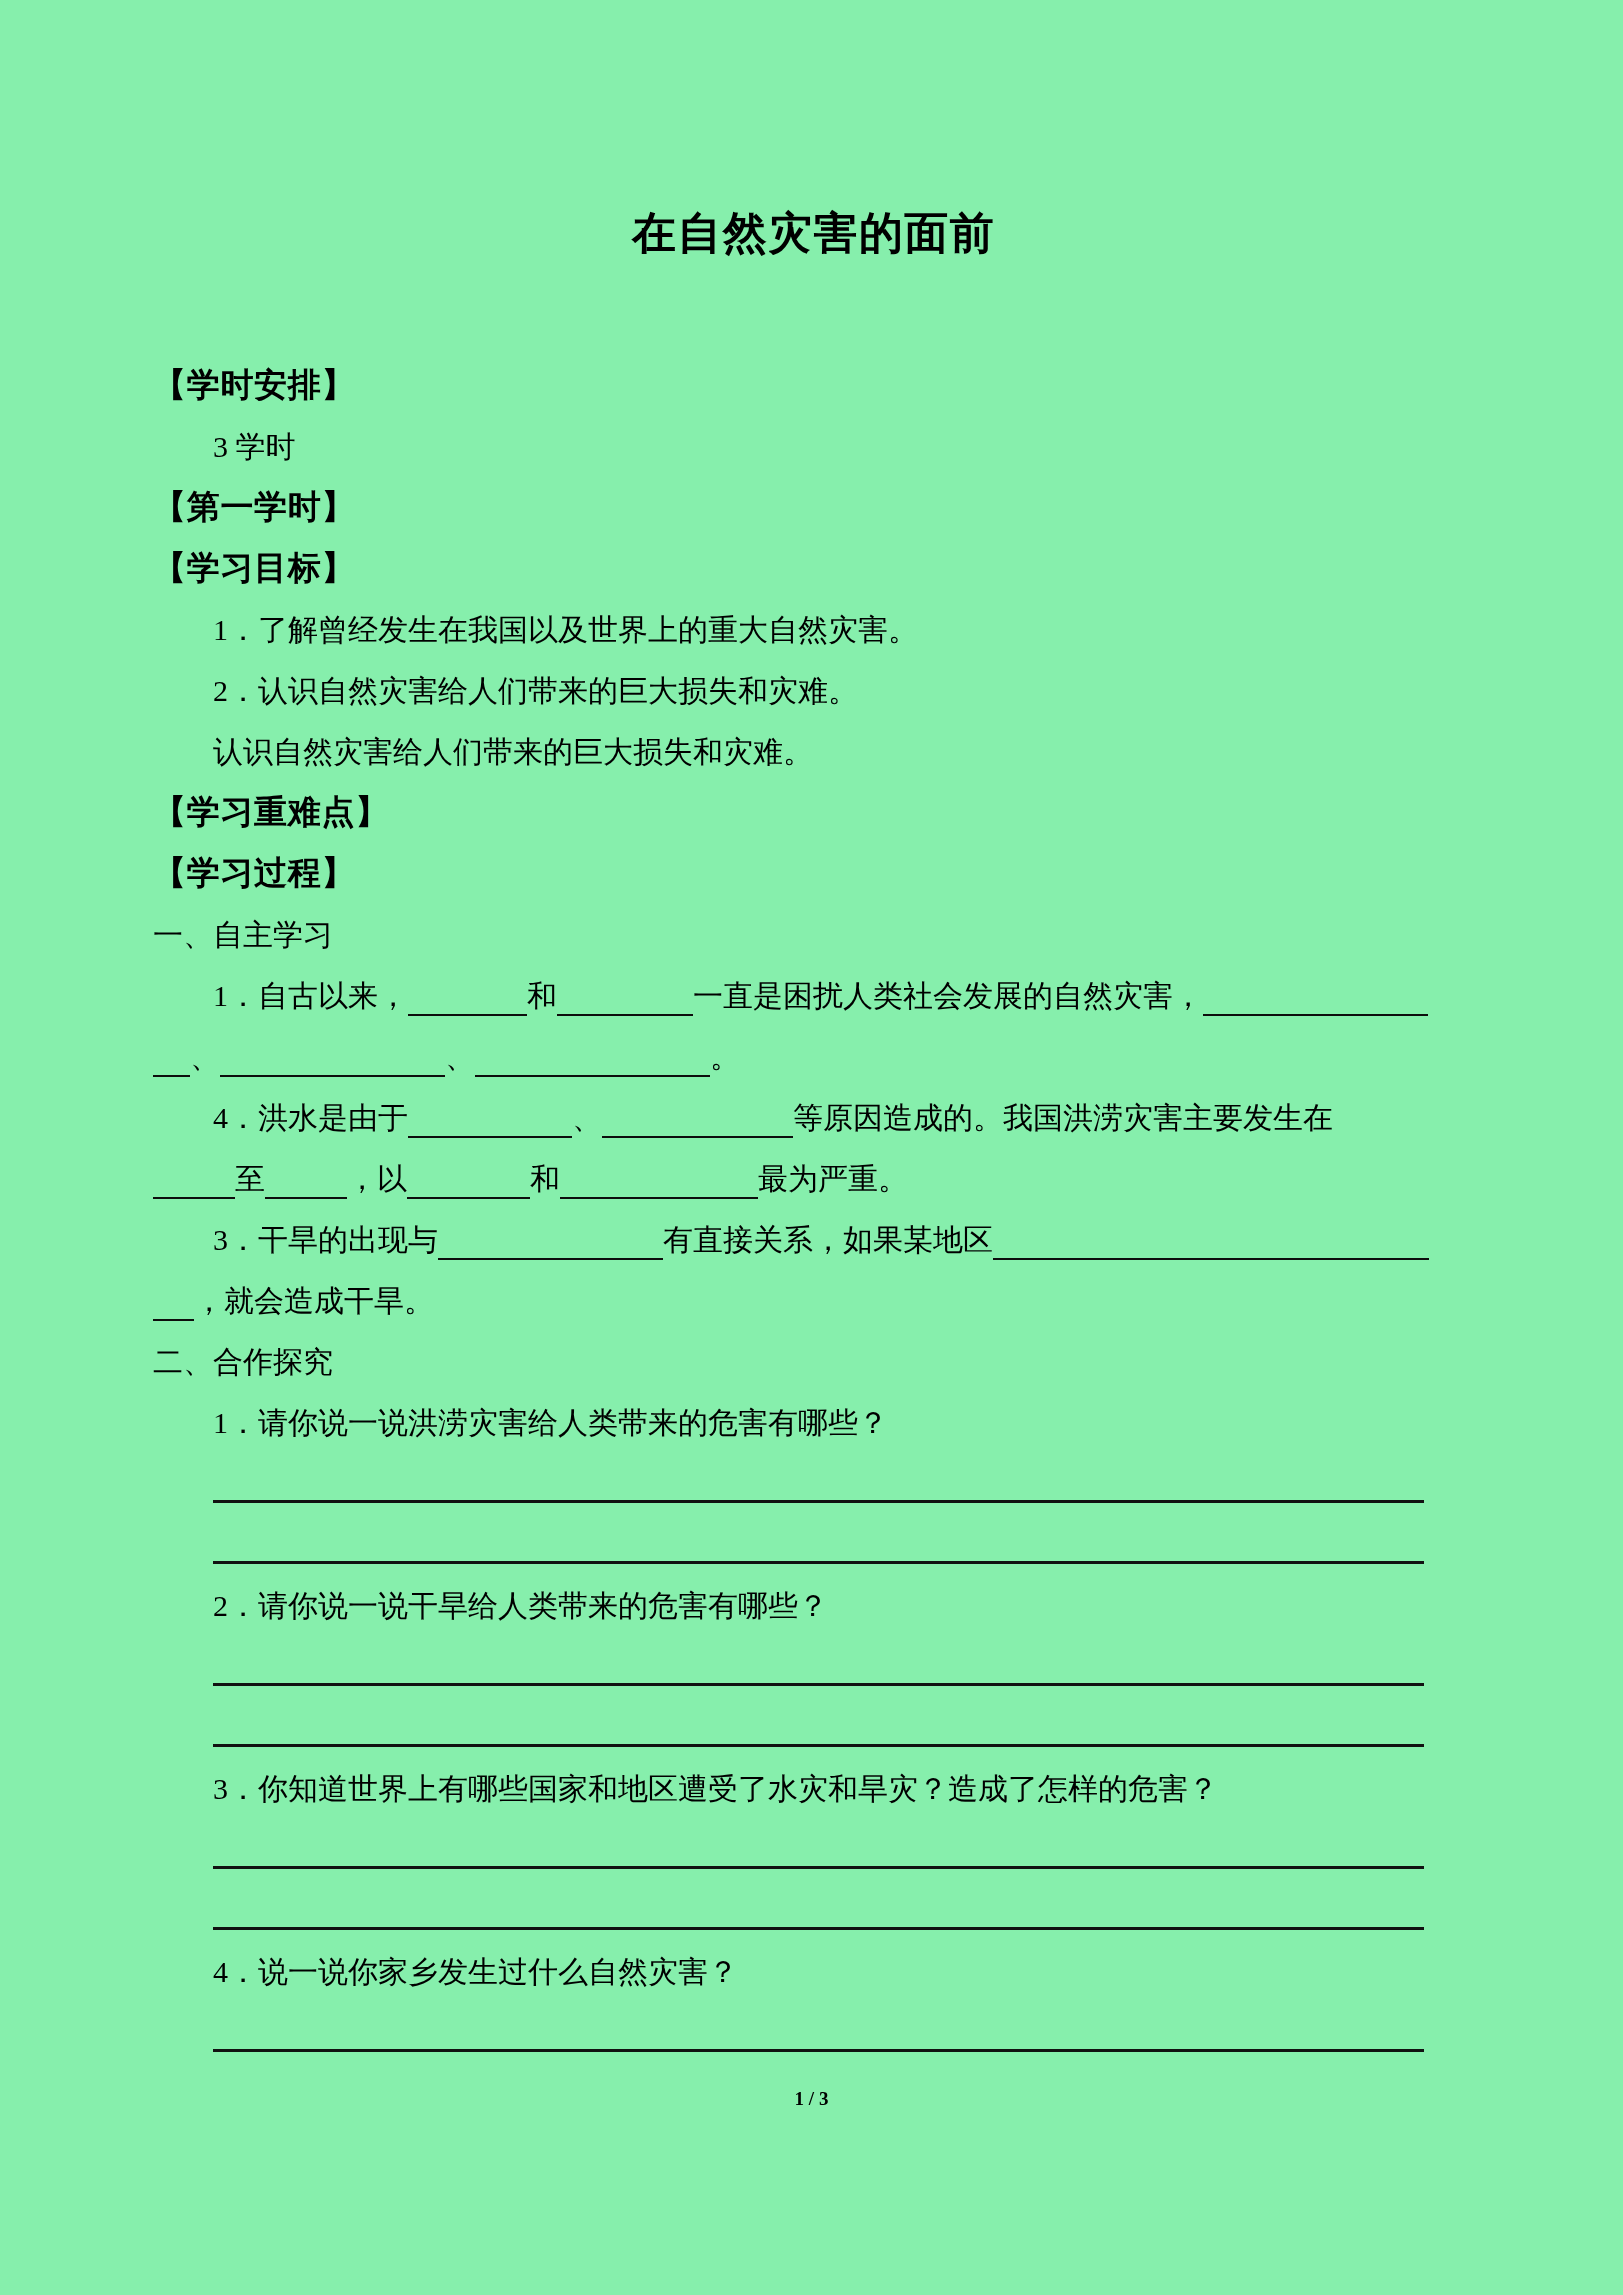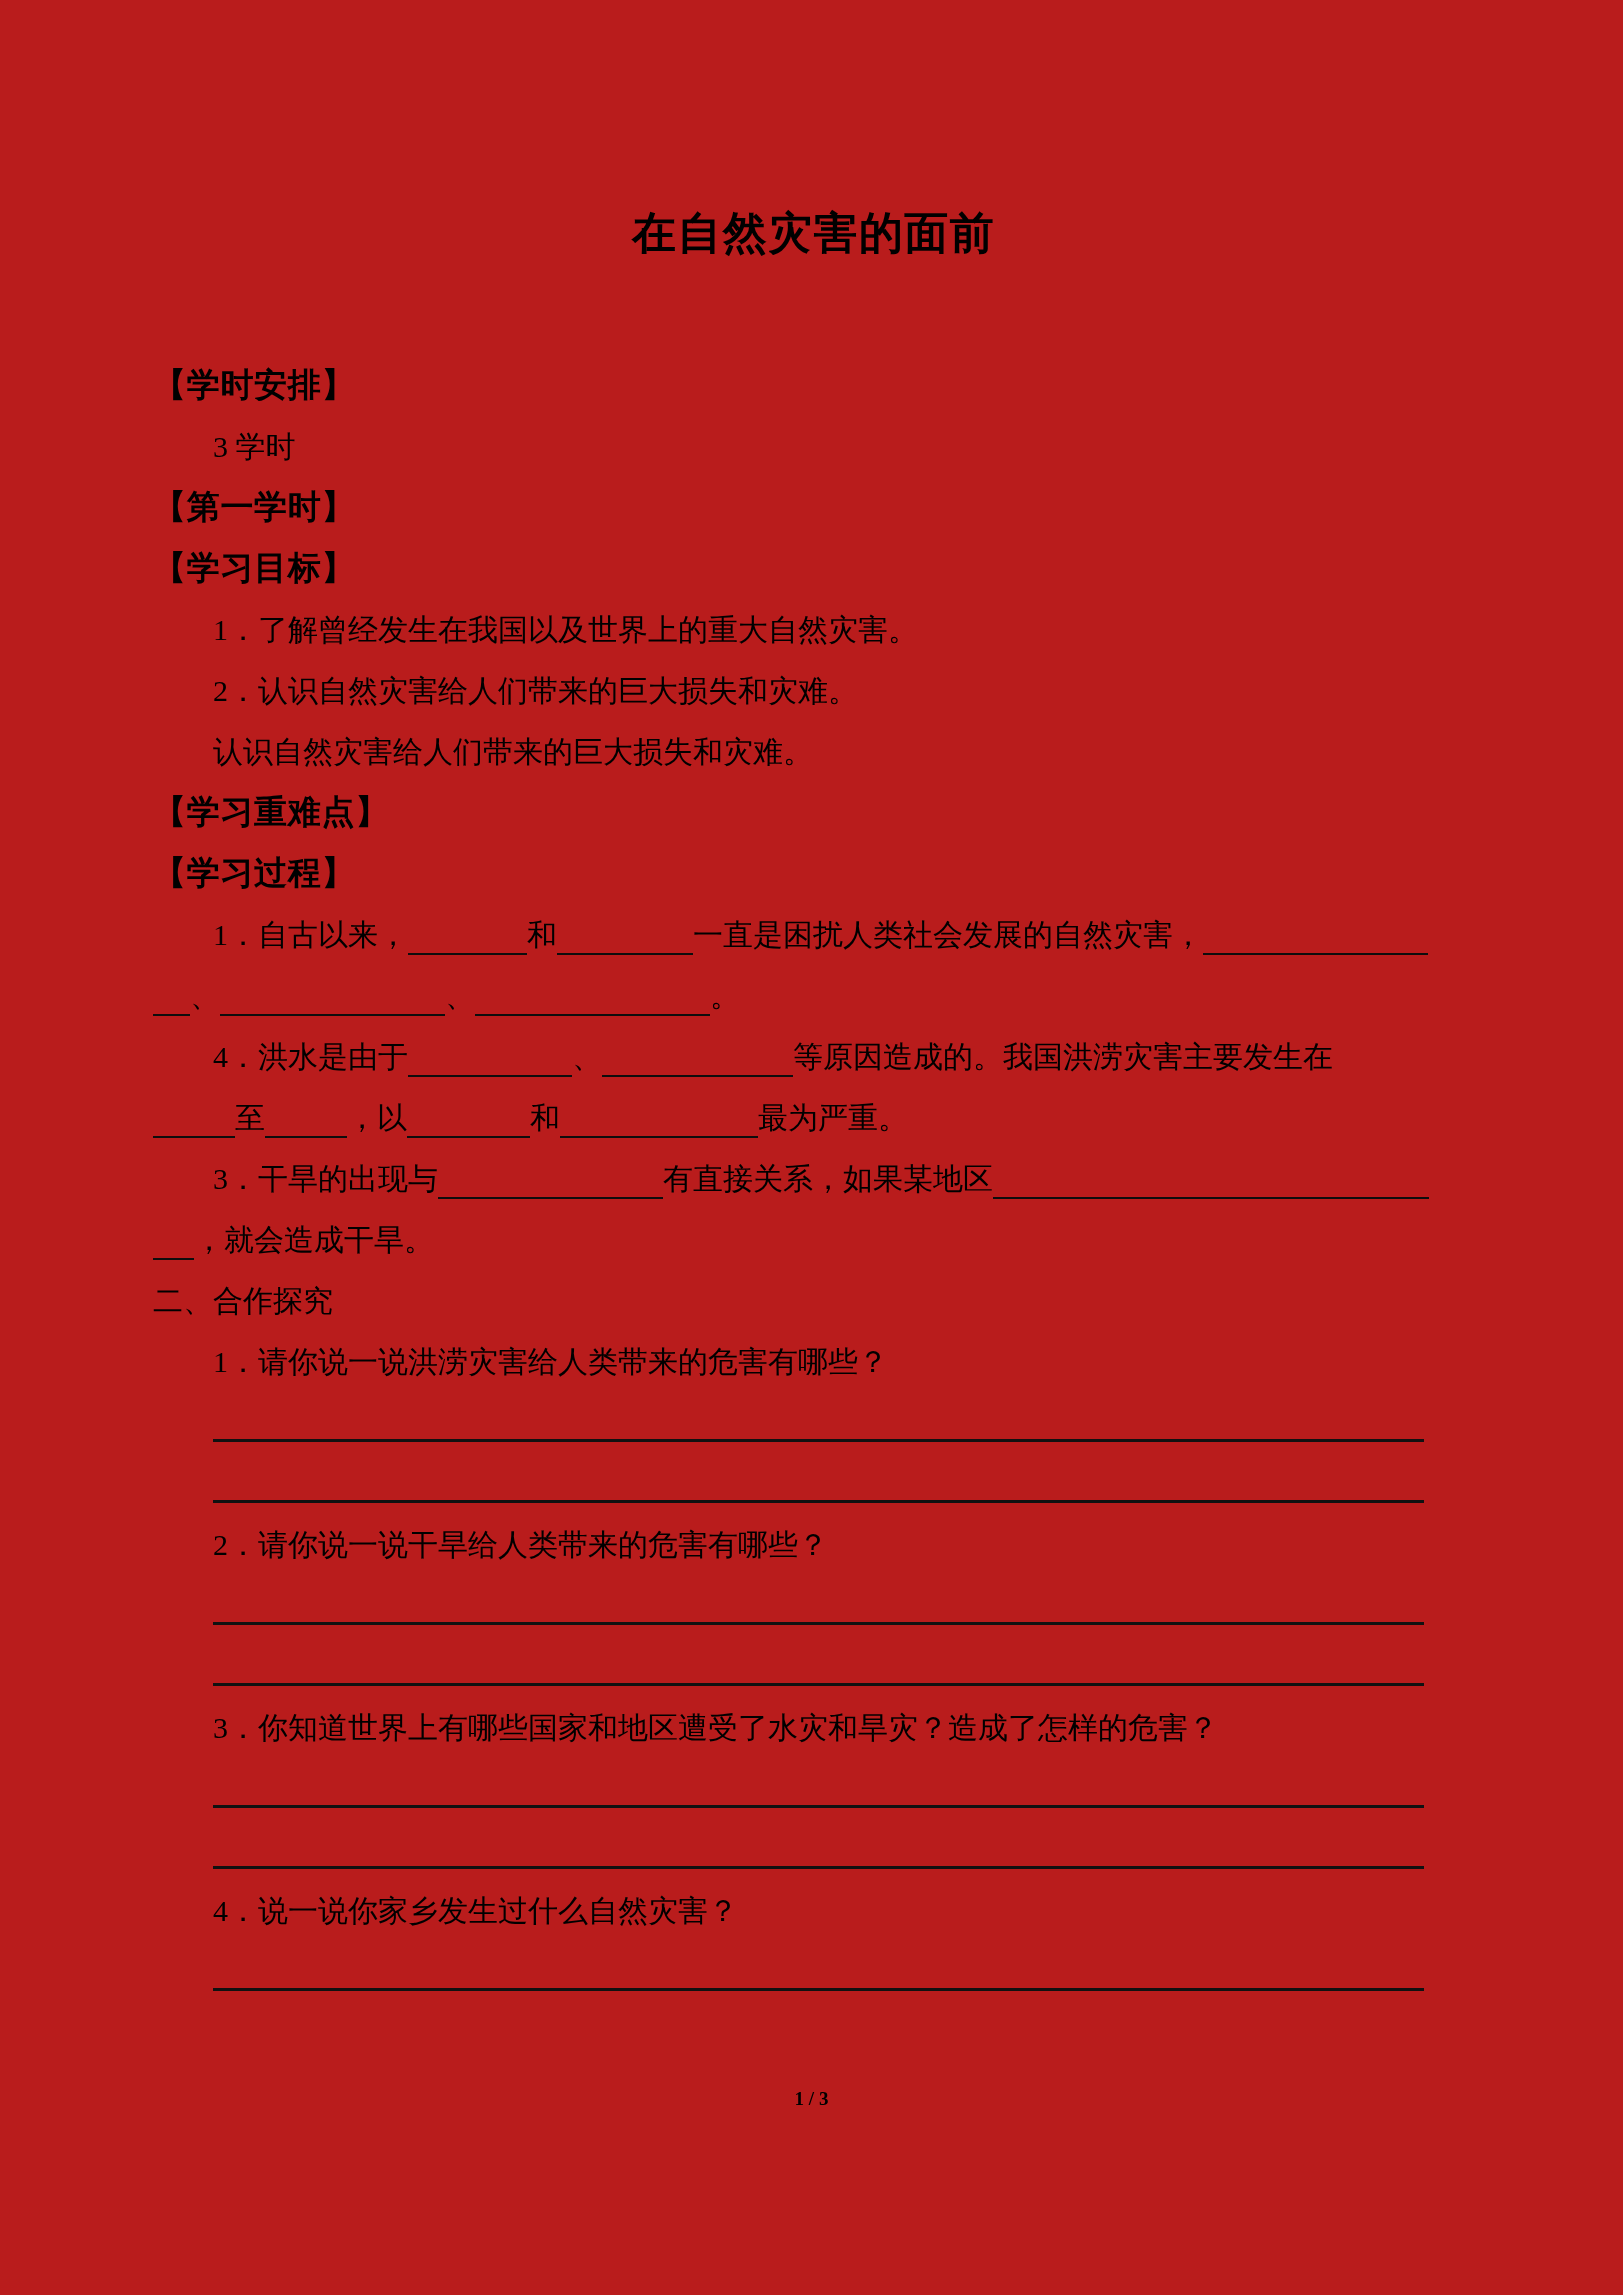--- a/index.html
+++ b/index.html
@@ -4,21 +4,21 @@
 <style>
   html, body {
     margin: 0;
     padding: 0;
     background: #ffffff;
   }
   .page {
     position: relative;
     width: 1623px;
     height: 2295px;
-    background: #b91c1c;
+    background: #86efac;
     color: #000000;
     font-family: "Liberation Serif", "DejaVu Serif", serif;
     box-sizing: border-box;
     padding: 202px 149px 0 153px;
     overflow: hidden;
   }
   .doc-title {
     margin: 0 0 89px 0;
     text-align: center;
     font-size: 44px;
@@ -97,20 +97,23 @@
       </div>
       <div class="row indent">
         <span class="para"><span>认识自然灾害给人们带来的巨大损失和灾难。</span></span>
       </div>
       <div class="row heading-row">
         <span>【学习重难点】</span>
       </div>
       <div class="row heading-row">
         <span>【学习过程】</span>
       </div>
+      <div class="row">
+        <span class="para"><span>一、自主学习</span></span>
+      </div>
       <div class="row indent">
         <span class="para"><span>1．自古以来，</span><span class="blank" style="width: 119px;"></span><span>和</span><span class="blank" style="width: 136px;"></span><span>一直是困扰人类社会发展的自然灾害，</span><span class="blank" style="width: 225px;"></span></span>
       </div>
       <div class="row">
         <span class="para"><span class="blank" style="width: 37px;"></span><span>、</span><span class="blank" style="width: 225px;"></span><span>、</span><span class="blank" style="width: 235px;"></span><span>。</span></span>
       </div>
       <div class="row indent">
         <span class="para"><span>4．洪水是由于</span><span class="blank" style="width: 164px;"></span><span>、</span><span class="blank" style="width: 191px;"></span><span>等原因造成的。我国洪涝灾害主要发生在</span></span>
       </div>
       <div class="row">

